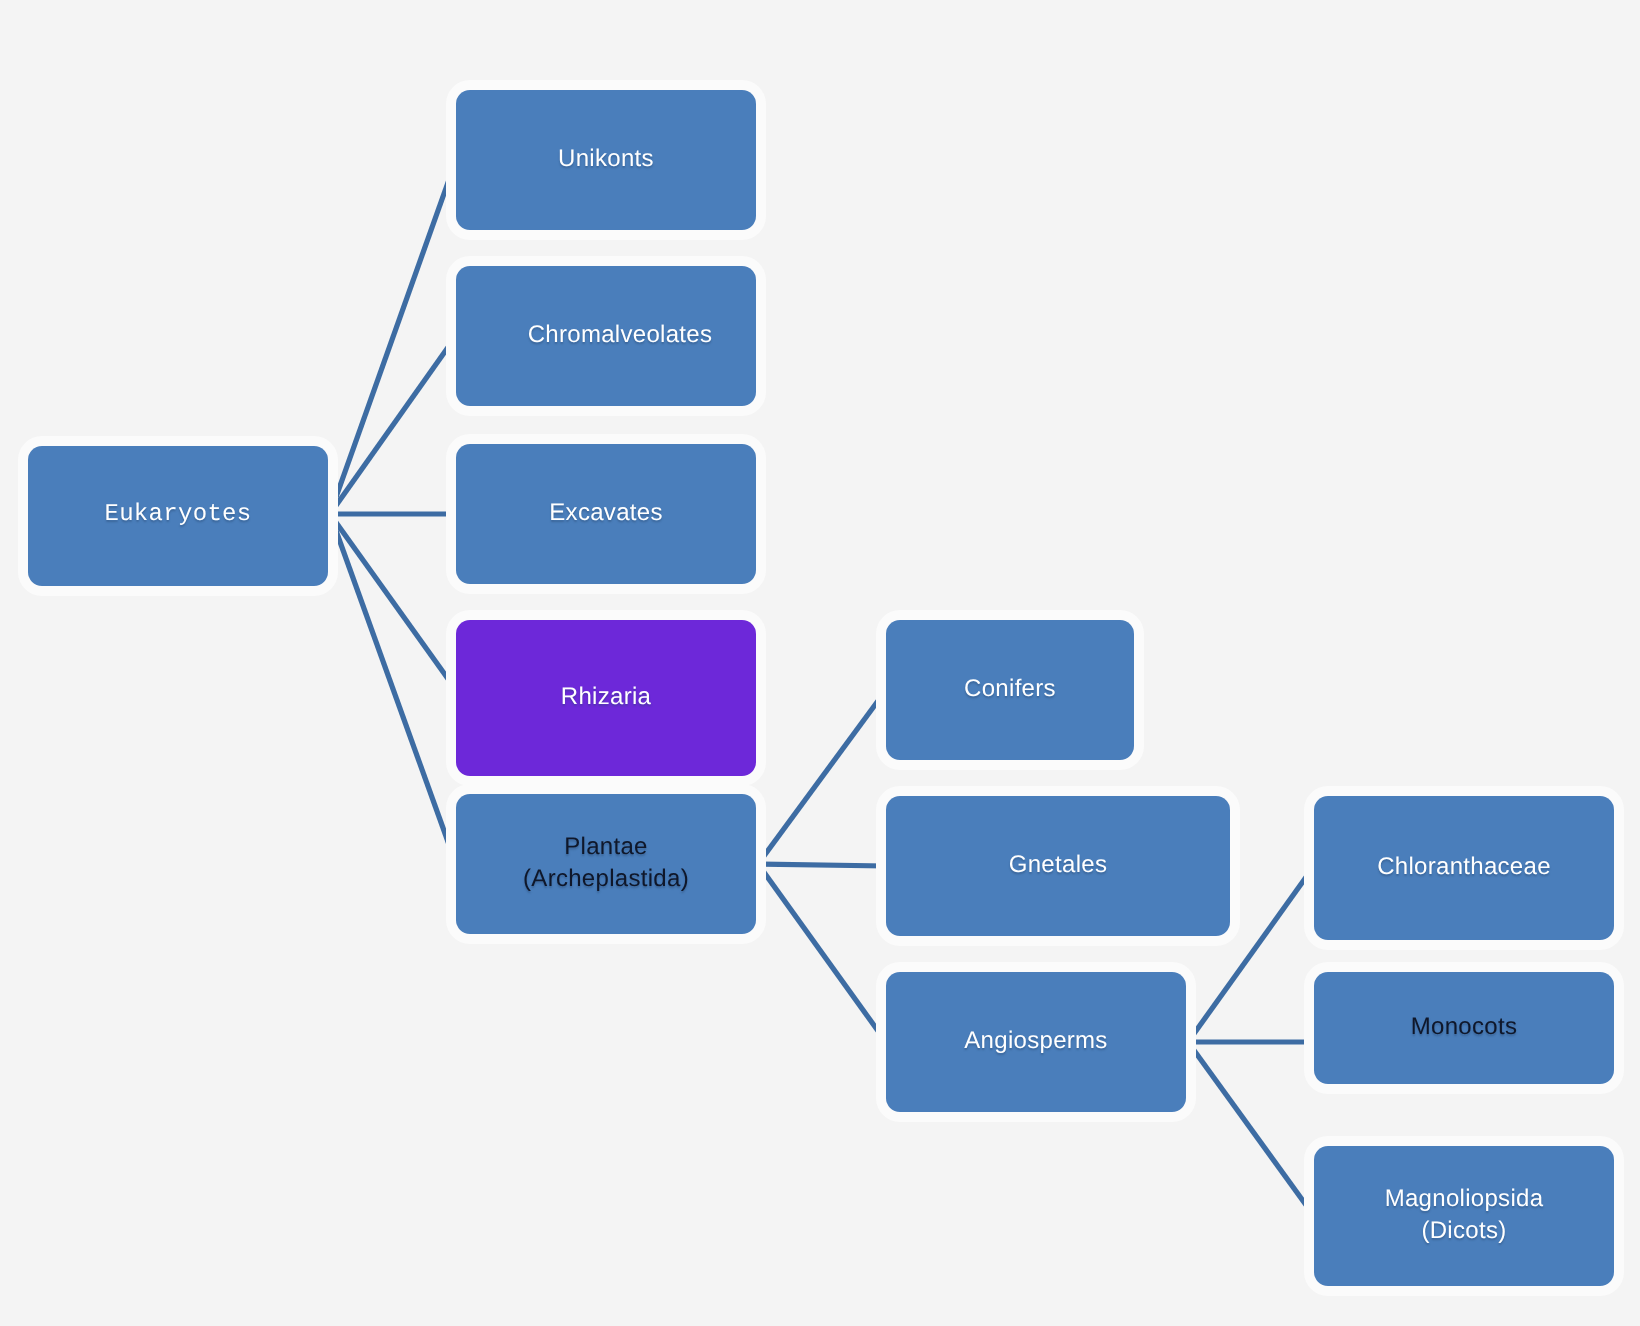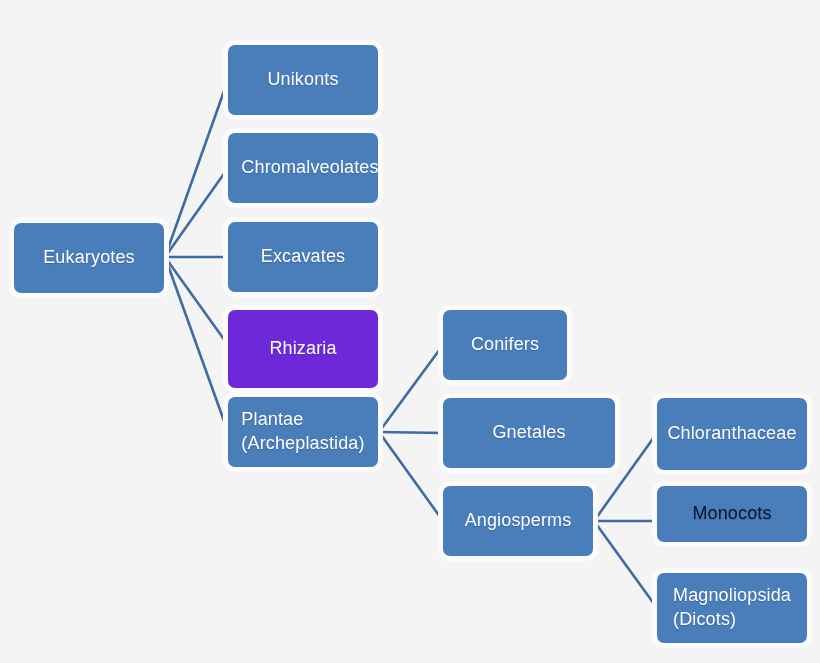--- a/index.html
+++ b/index.html
@@ -32,26 +32,26 @@
     top: 0;
     width: 820px;
     height: 663px;
   }
   .node {
     position: absolute;
     box-sizing: border-box;
     display: flex;
     align-items: center;
     justify-content: center;
-    text-align: left;
+    text-align: center;
     background: #4a7ebb;
     border-radius: 7px;
     box-shadow: 0 0 0 5px #fbfbfb;
     color: #ffffff;
-    font-size: 18px;
+    font-size: 12px;
     line-height: 1.32;
     letter-spacing: 0.15px;
     text-shadow: 0 1px 1px rgba(40,70,110,0.45);
     padding: 2px 6px;
     -webkit-font-smoothing: antialiased;
   }
   .node-label {
     display: block;
     white-space: pre-line;
   }
@@ -69,36 +69,36 @@
       <line x1="165" y1="257" x2="228" y2="432" stroke="#3d6ca3" stroke-width="2.6" stroke-linecap="butt"></line>
       <line x1="379" y1="432" x2="443" y2="345" stroke="#3d6ca3" stroke-width="2.6" stroke-linecap="butt"></line>
       <line x1="379" y1="432" x2="443" y2="433" stroke="#3d6ca3" stroke-width="2.6" stroke-linecap="butt"></line>
       <line x1="379" y1="432" x2="443" y2="521" stroke="#3d6ca3" stroke-width="2.6" stroke-linecap="butt"></line>
       <line x1="594" y1="521" x2="657" y2="433" stroke="#3d6ca3" stroke-width="2.6" stroke-linecap="butt"></line>
       <line x1="594" y1="521" x2="657" y2="521" stroke="#3d6ca3" stroke-width="2.6" stroke-linecap="butt"></line>
       <line x1="594" y1="521" x2="657" y2="608" stroke="#3d6ca3" stroke-width="2.6" stroke-linecap="butt"></line>
     </svg>
 
   <div id="node-layer">
-      <div class="node" style="left: 14px; top: 223px; width: 150px; height: 70px; background: rgb(74, 126, 187); color: rgb(255, 255, 255);">
+      <div class="node" style="left: 14px; top: 223px; width: 150px; height: 70px; background: rgb(74, 126, 187); color: rgb(255, 255, 255); font-family: Liberation Mono, monospace;">
         <span class="node-label">Eukaryotes</span>
       </div>
       <div class="node" style="left: 228px; top: 45px; width: 150px; height: 70px; background: rgb(74, 126, 187); color: rgb(255, 255, 255);">
         <span class="node-label">Unikonts</span>
       </div>
       <div class="node" style="left: 228px; top: 133px; width: 150px; height: 70px; background: rgb(74, 126, 187); color: rgb(255, 255, 255); padding-left: 20px;">
         <span class="node-label">Chromalveolates</span>
       </div>
       <div class="node" style="left: 228px; top: 222px; width: 150px; height: 70px; background: rgb(74, 126, 187); color: rgb(255, 255, 255);">
         <span class="node-label">Excavates</span>
       </div>
       <div class="node" style="left: 228px; top: 310px; width: 150px; height: 78px; background: #6d28d9; color: rgb(255, 255, 255);">
         <span class="node-label">Rhizaria</span>
       </div>
-      <div class="node" style="left: 228px; top: 397px; width: 150px; height: 70px; background: rgb(74, 126, 187); color: #ffffff;">
+      <div class="node" style="left: 228px; top: 397px; width: 150px; height: 70px; background: rgb(74, 126, 187); color: #0f172a;">
         <span class="node-label">Plantae
 (Archeplastida)</span>
       </div>
       <div class="node" style="left: 443px; top: 310px; width: 124px; height: 70px; background: rgb(74, 126, 187); color: rgb(255, 255, 255);">
         <span class="node-label">Conifers</span>
       </div>
       <div class="node" style="left: 443px; top: 398px; width: 172px; height: 70px; background: rgb(74, 126, 187); color: rgb(255, 255, 255);">
         <span class="node-label">Gnetales</span>
       </div>
       <div class="node" style="left: 443px; top: 486px; width: 150px; height: 70px; background: rgb(74, 126, 187); color: rgb(255, 255, 255);">

